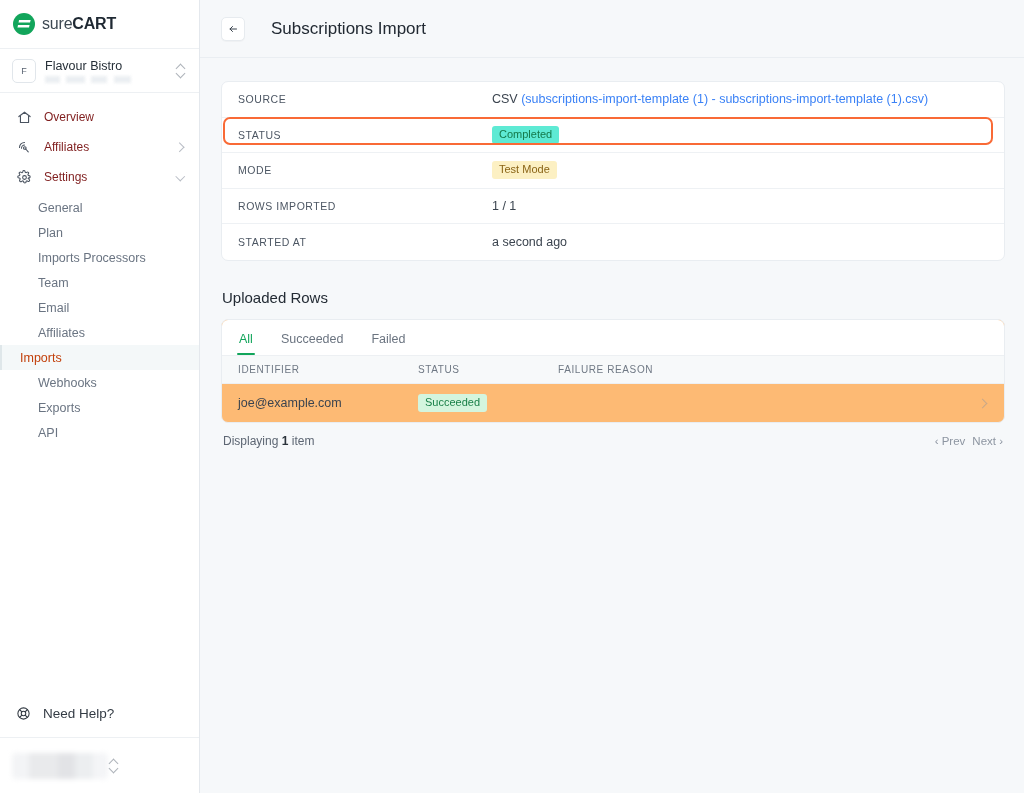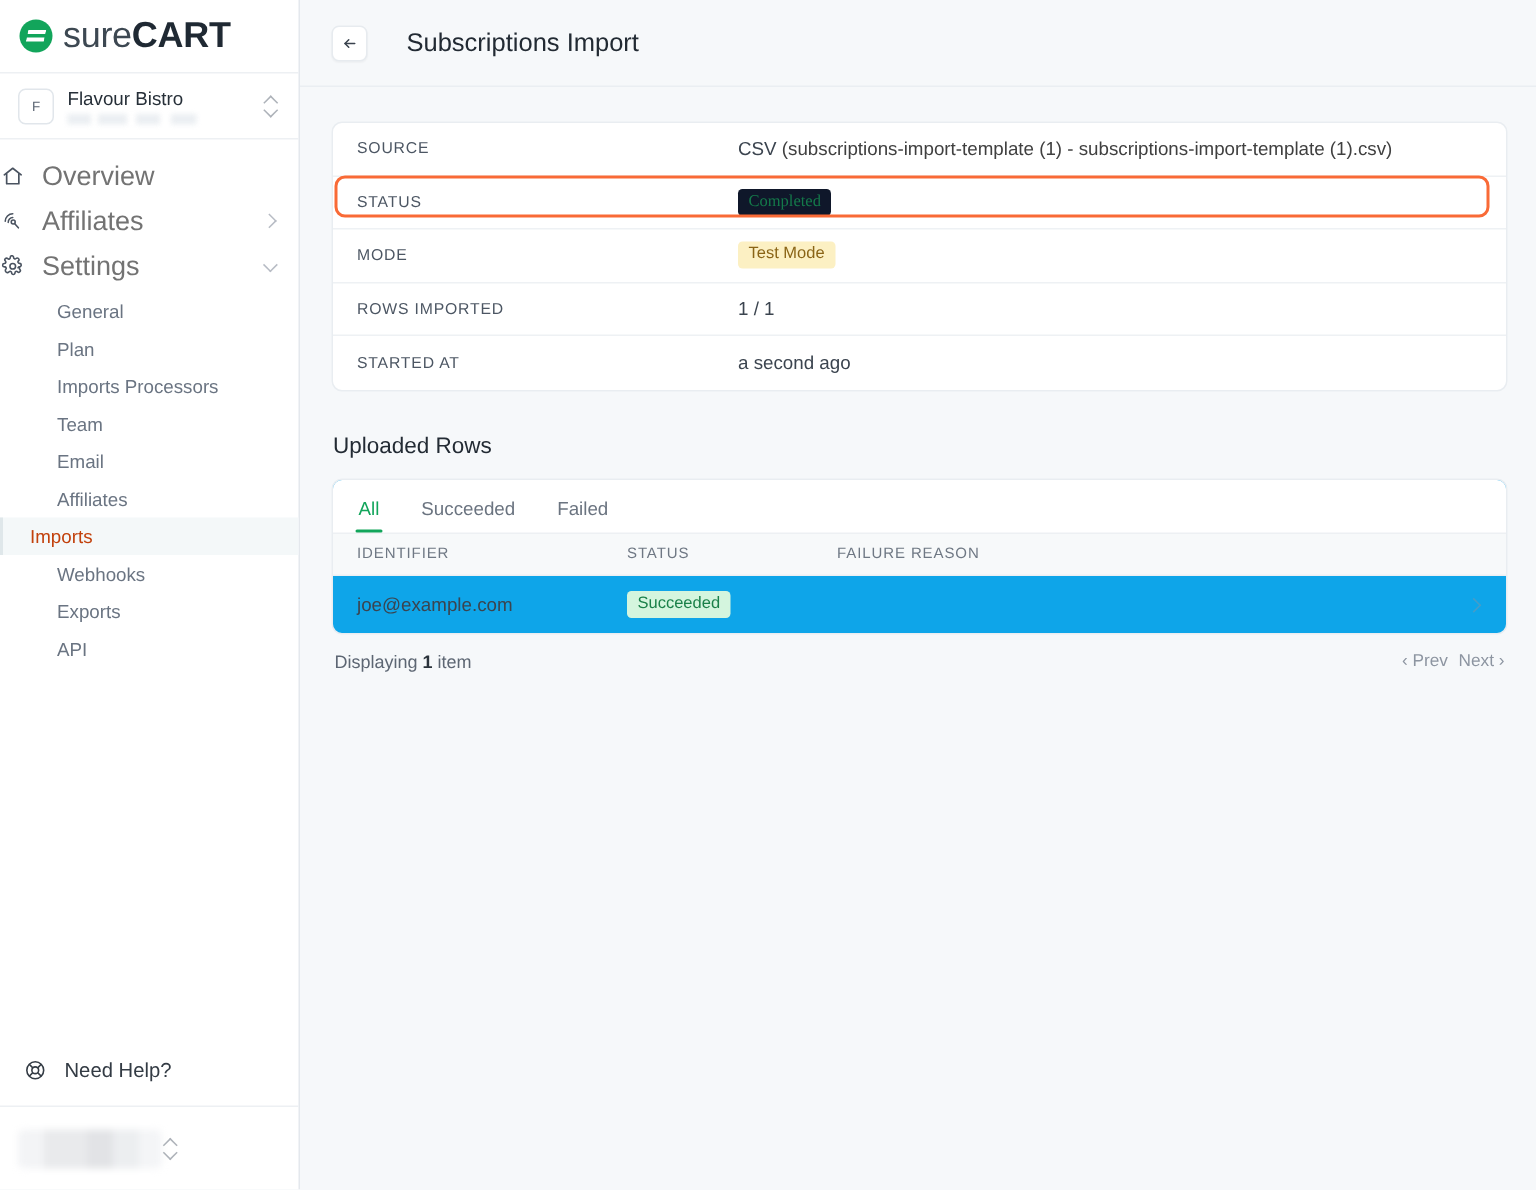--- a/index.html
+++ b/index.html
@@ -51,21 +51,21 @@
     position: absolute;
     left: 5px; top: 5px;
     width: 12px; height: 12px;
     border-radius: 2px;
     background:
       linear-gradient(#fff,#fff) left 0 top 2px / 12px 2.6px no-repeat,
       linear-gradient(#fff,#fff) left 0 top 7px / 12px 2.6px no-repeat;
     transform: skewX(-12deg);
   }
   .brand-text {
-    font-size: 24px;
+    font-size: 16px;
     letter-spacing: -0.2px;
     color: #1f2933;
     display: flex;
     align-items: baseline;
   }
   .brand-text .thin { font-weight: 400; color: #3d4852; }
   .brand-text .bold { font-weight: 700; color: #1f2933; }
 
   .store-switch {
     height: 44px;
@@ -118,24 +118,24 @@
     border-top: 1.3px solid #6b7480;
   }
   .updown::before { top: 2px; transform: rotate(45deg); }
   .updown::after { bottom: 2px; transform: rotate(225deg); }
 
   .nav { padding-top: 9px; }
   .nav-item {
     display: flex;
     align-items: center;
     height: 30px;
-    padding: 0 14px 0 0;
-    cursor: pointer;
-    font-size: 18px;
-    color: #737373;
+    padding: 0 14px 0 16px;
+    cursor: pointer;
+    font-size: 12px;
+    color: #7f1d1d;
   }
   .nav-item .ico {
     width: 17px; height: 17px;
     margin-right: 11px;
     flex: 0 0 17px;
     display: flex; align-items: center; justify-content: center;
     color: #4a5360;
   }
   .nav-item .lbl { flex: 1 1 auto; }
   .chev {
@@ -271,30 +271,30 @@
     flex: 0 0 254px;
     font-size: 10.5px;
     letter-spacing: .55px;
     color: #4c5663;
     text-transform: uppercase;
   }
   .drow .v {
     font-size: 12.5px;
     color: #3b444f;
   }
-  .link-green { color: #404040; }
+  .link-green { color: #3b82f6; }
 
   .badge {
     display: inline-block;
     font-size: 11px;
     padding: 2px 7px 3px;
     border-radius: 3px;
     line-height: 13px;
   }
-  .badge.green { background: #0f172a; color: #14794a; font-family: Liberation Serif, serif; }
+  .badge.green { background: #5eead4; color: #14794a; }
   .badge.yellow { background: #fcf0c3; color: #8a6416; }
   .badge.green-soft { background: #d4f5de; color: #1a8049; }
 
   
   .hl {
     position: absolute;
     left: 2px;
     top: 36px;
     width: 770px;
     height: 28px;
@@ -306,21 +306,21 @@
   .card-wrap { position: relative; width: 784px; }
 
   .section-title {
     margin: 28px 0 13px 1px;
     font-size: 15px;
     color: #232b34;
     font-weight: 400;
   }
 
   .table-card {
-    background: #0ea5e9;
+    background: #fdba74;
     border: 1px solid #e9edf1;
     border-radius: 7px;
     width: 784px;
     overflow: hidden;
   }
   .tabs {
     display: flex;
     align-items: flex-end;
     height: 36px;
     padding: 0 15px;

